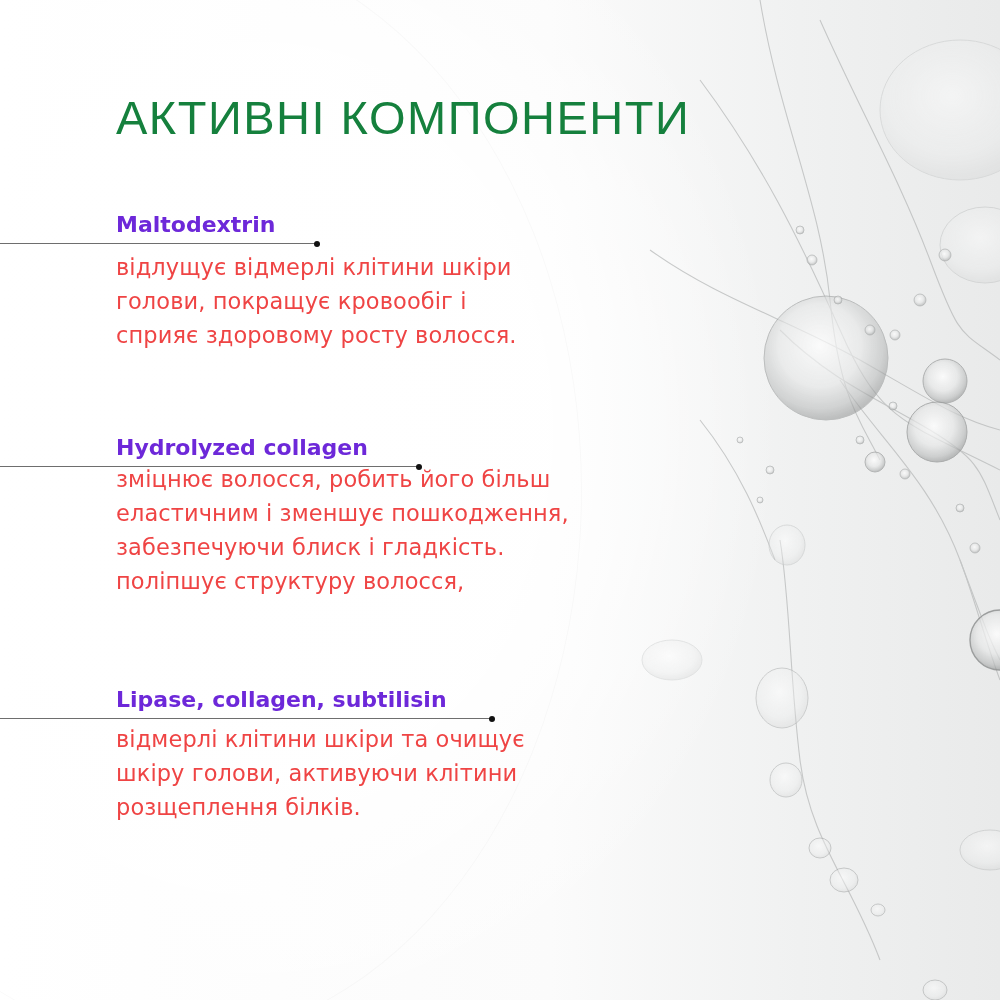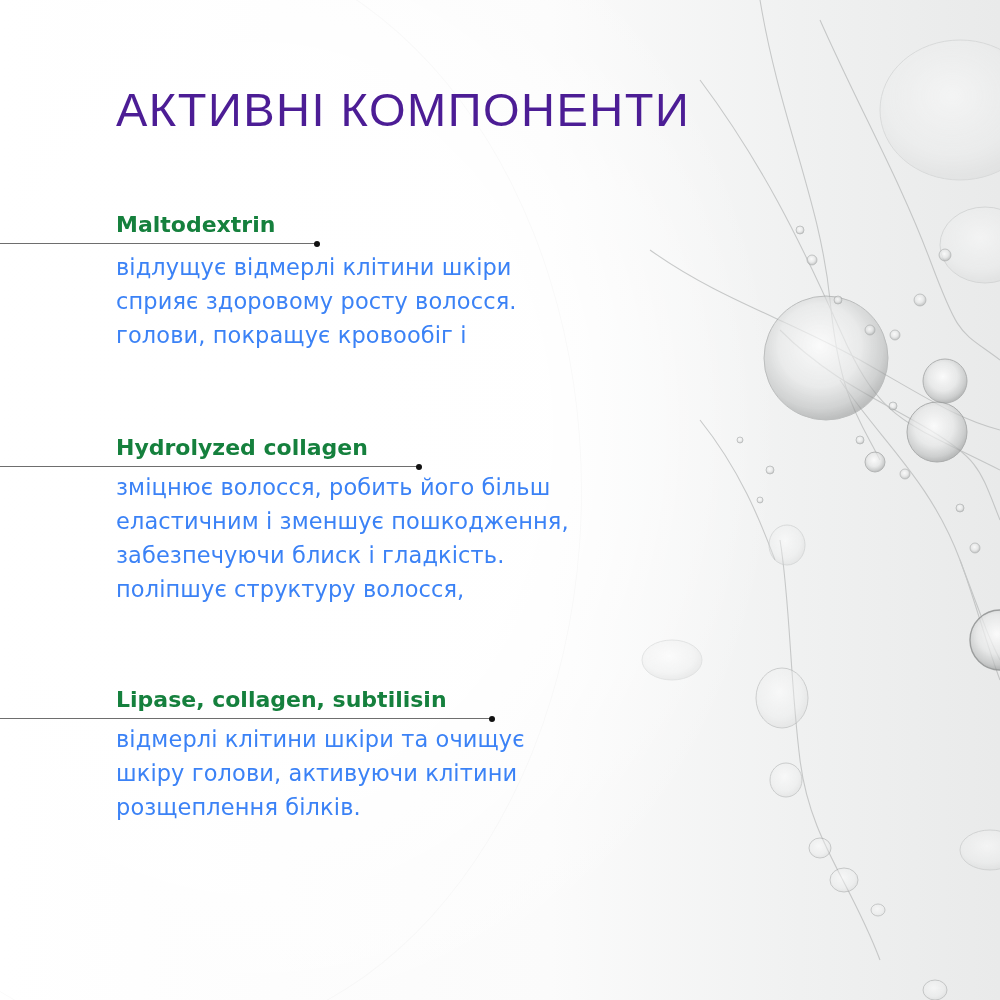--- a/index.html
+++ b/index.html
@@ -35,43 +35,43 @@
     svg.decor {
       position: absolute;
       left: 0;
       top: 0;
       width: 1000px;
       height: 1000px;
     }
     .title {
       position: absolute;
       left: 116px;
-      top: 80px;
+      top: 88px;
       margin: 0;
       font-family: "Liberation Sans", sans-serif;
       font-weight: 400;
       font-size: 47px;
       letter-spacing: 1.5px;
-      color: #4c1d95;
+      color: #15803d;
       line-height: 60px;
       white-space: nowrap;
     }
     .item {
       position: absolute;
       left: 0;
     }
     .item .name {
       position: absolute;
       left: 116px;
       top: 0;
       font-family: "DejaVu Sans", sans-serif;
       font-weight: bold;
       font-size: 22px;
       line-height: 28px;
-      color: #15803d;
+      color: #6d28d9;
       white-space: nowrap;
     }
     .item .rule {
       position: absolute;
       left: 0;
       height: 1.4px;
       background: #6e6e6e;
     }
     .item .dot {
       position: absolute;
@@ -80,21 +80,21 @@
       border-radius: 50%;
       background: #111;
     }
     .item .desc {
       position: absolute;
       left: 116px;
       font-family: "DejaVu Sans", sans-serif;
       font-weight: 400;
       font-size: 22.5px;
       line-height: 34px;
-      color: #3b82f6;
+      color: #ef4444;
       white-space: nowrap;
       letter-spacing: 0.1px;
     }
     .item .desc div { height: 34px; }
   </style>
 </head>
 <body>
 
 <div class="bg"></div>
 <div class="arc"></div>
@@ -177,30 +177,30 @@
 </svg>
 
 <h1 class="title">АКТИВНІ КОМПОНЕНТИ</h1>
 
 <div class="item" style="top:211px;">
   <div class="name">Maltodextrin</div>
   <div class="rule" style="top:32px; width:316px;"></div>
   <div class="dot" style="top:29.5px; left:314px;"></div>
   <div class="desc" style="top:39px;">
     <div>відлущує відмерлі клітини шкіри</div>
+    <div>голови, покращує кровообіг і</div>
     <div>сприяє здоровому росту волосся.</div>
-    <div>голови, покращує кровообіг і</div>
   </div>
 </div>
 
 <div class="item" style="top:434px;">
   <div class="name">Hydrolyzed collagen</div>
   <div class="rule" style="top:32px; width:418px;"></div>
   <div class="dot" style="top:29.5px; left:416px;"></div>
-  <div class="desc" style="top:36px;">
+  <div class="desc" style="top:28px;">
     <div>зміцнює волосся, робить його більш</div>
     <div>еластичним і зменшує пошкодження,</div>
     <div>забезпечуючи блиск і гладкість.</div>
     <div>поліпшує структуру волосся,</div>
   </div>
 </div>
 
 <div class="item" style="top:686px;">
   <div class="name">Lipase, collagen, subtilisin</div>
   <div class="rule" style="top:32px; width:491px;"></div>

